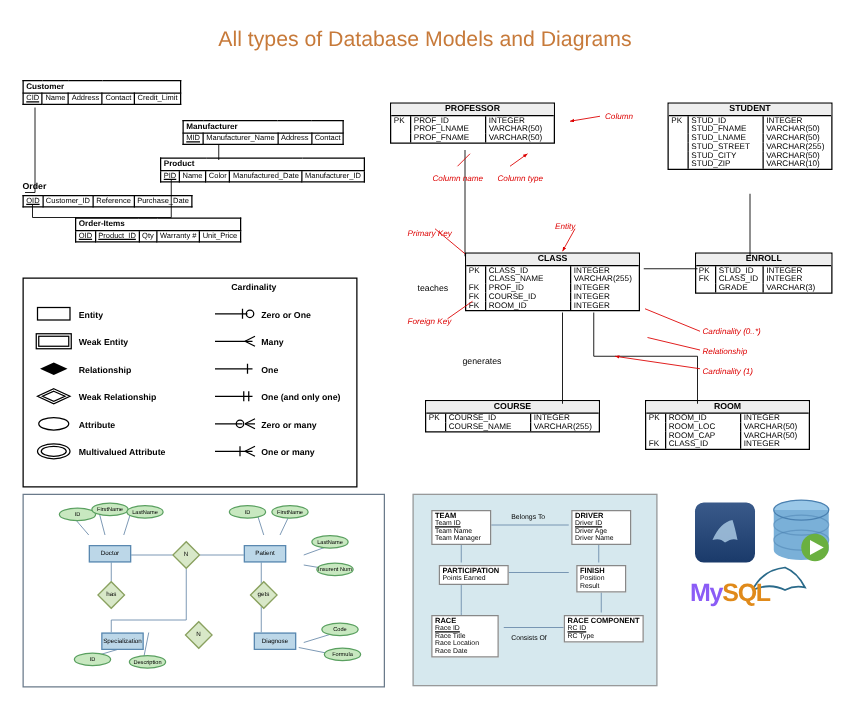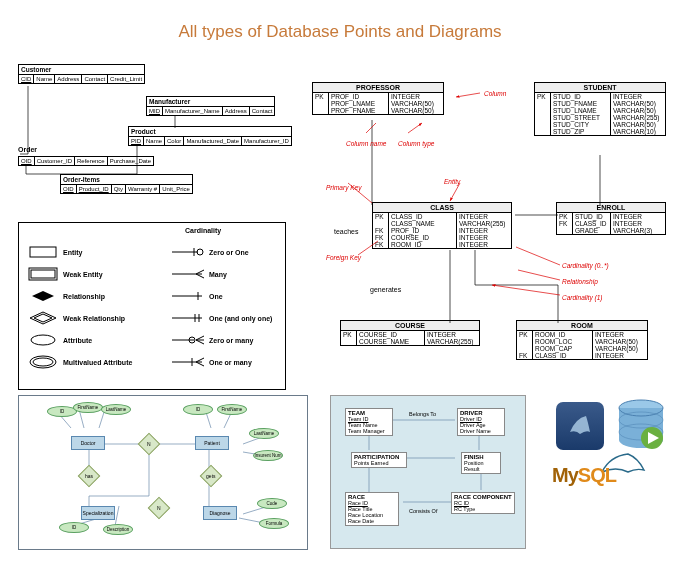--- a/index.html
+++ b/index.html
@@ -39,30 +39,30 @@
   
   
   .bluebox { position: absolute; left: 330px; top: 395px; width: 196px; height: 154px; background: #d6e8ee; border: 1px solid #999; }
   .bbox { position: absolute; background: #fff; border: 1px solid #888; font-size: 5.5px; padding: 1px 2px; }
   .bbox .bh { font-weight: bold; font-size: 6px; }
   
   
   .mysql-icon { position: absolute; left: 556px; top: 402px; width: 48px; height: 48px; background: linear-gradient(#3a5a8a, #1a3a6a); border-radius: 7px; display: flex; align-items: center; justify-content: center; }
   .cyl { position: absolute; left: 614px; top: 398px; width: 54px; height: 56px; }
   .mysql-logo { position: absolute; left: 552px; top: 464px; font-size: 20px; font-weight: bold; letter-spacing: -1px; }
-  .mysql-logo .my { color: #a16207; }
+  .mysql-logo .my { color: #8b5cf6; }
   .mysql-logo .sql { color: #e08a1a; }
   .dolphin { position: absolute; left: 598px; top: 452px; }
   
   svg.conn { position: absolute; pointer-events: none; }
 </style>
 </head>
 <body>
 
-<div class="title">All types of Database Points and Diagrams</div>
+<div class="title">All types of Database Models and Diagrams</div>
 
 <table class="tbl" style="left:18px; top:64px;">
   <tbody>
       <tr>
         <td class="hdr" colspan="5">Customer</td>
       </tr>
   <tr>
     <td class="uline">CID</td>
     <td>Name</td>
     <td>Address</td>

